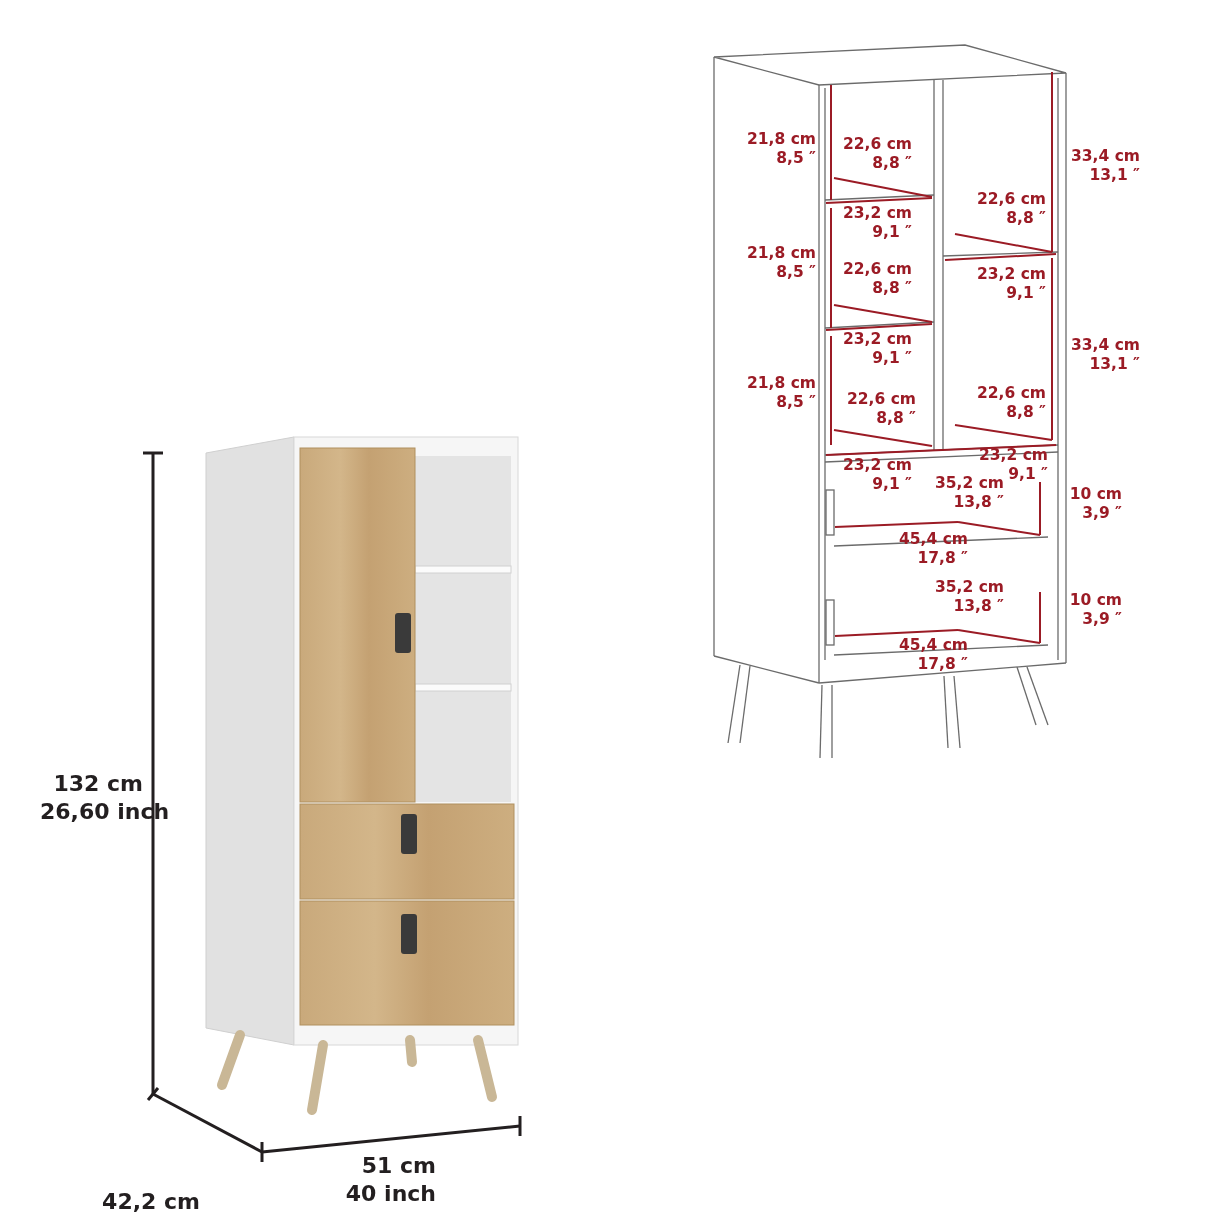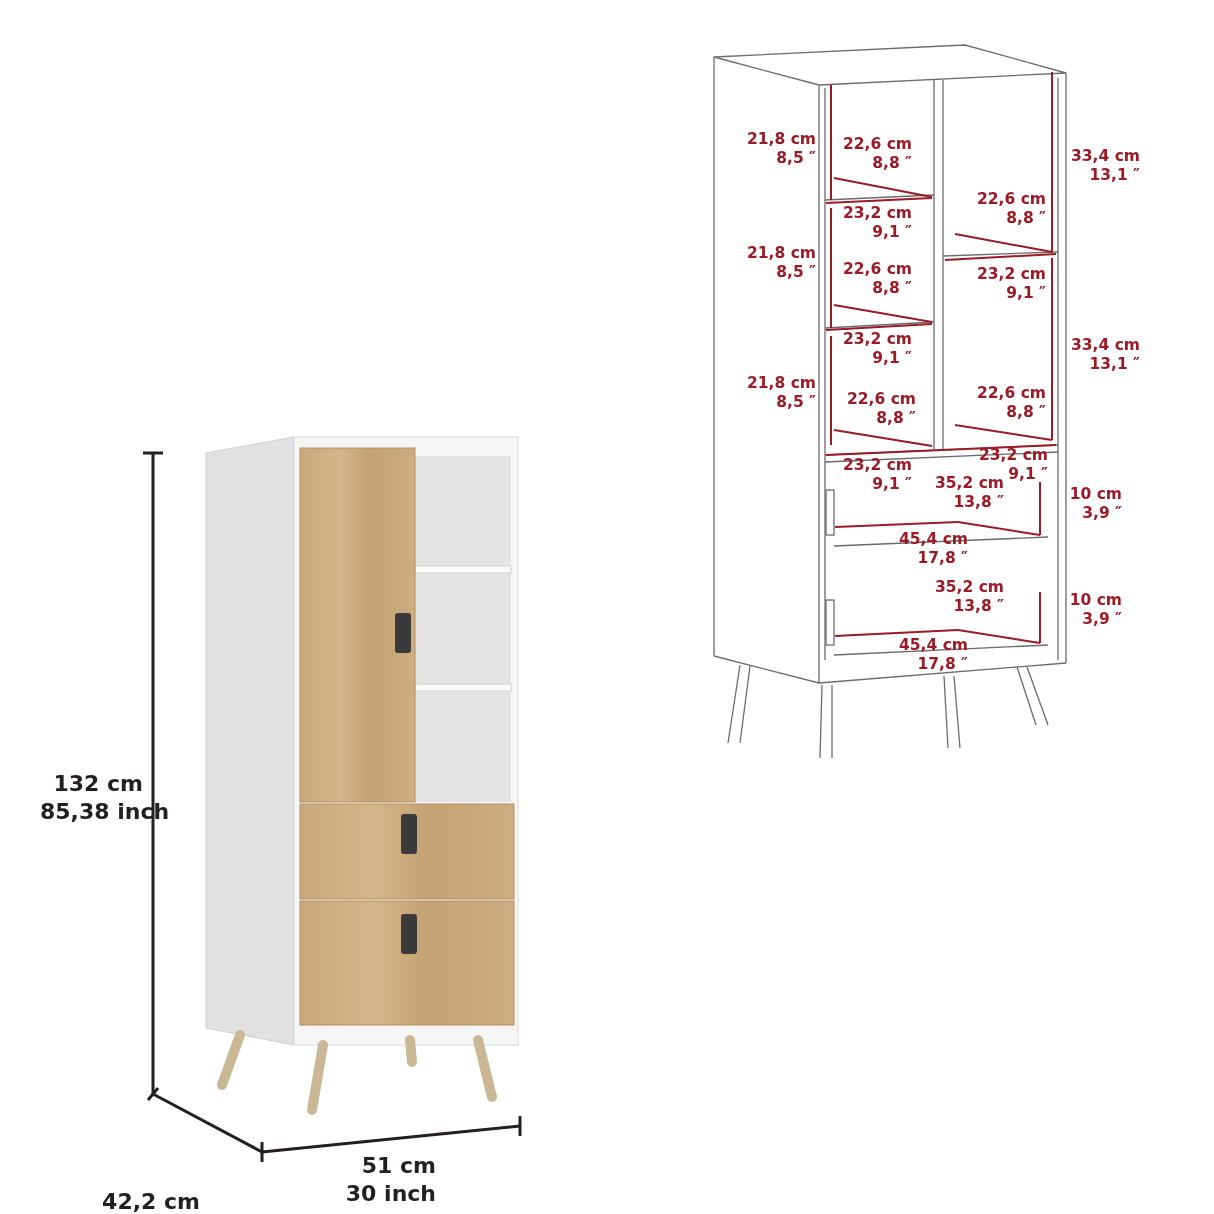--- a/index.html
+++ b/index.html
@@ -105,29 +105,29 @@
     <line x1="958" y1="522" x2="1040" y2="535"></line>
     <line x1="1040" y1="482" x2="1040" y2="535"></line>
     <line x1="835" y1="636" x2="958" y2="630"></line>
     <line x1="958" y1="630" x2="1040" y2="643"></line>
     <line x1="1040" y1="592" x2="1040" y2="643"></line>
   </g>
 </svg>
 
 <div class="lbl blk" style="left:40px;top:770px;width:103px;">
   <span>132 cm</span>
-  <span>85,38 inch</span>
+  <span>26,60 inch</span>
 </div>
 <div class="lbl blk" style="left:60px;top:1188px;width:140px;">
   <span>42,2 cm</span>
   <span>18,73 inch</span>
 </div>
 <div class="lbl blk" style="left:332px;top:1152px;width:104px;">
   <span>51 cm</span>
-  <span>30 inch</span>
+  <span>40 inch</span>
 </div>
 
 <div class="lbl red" style="left:730px;top:130px;width:86px;">
   <span>21,8 cm</span>
   <span>8,5 ″</span>
 </div>
 <div class="lbl red" style="left:836px;top:135px;width:76px;">
   <span>22,6 cm</span>
   <span>8,8 ″</span>
 </div>

